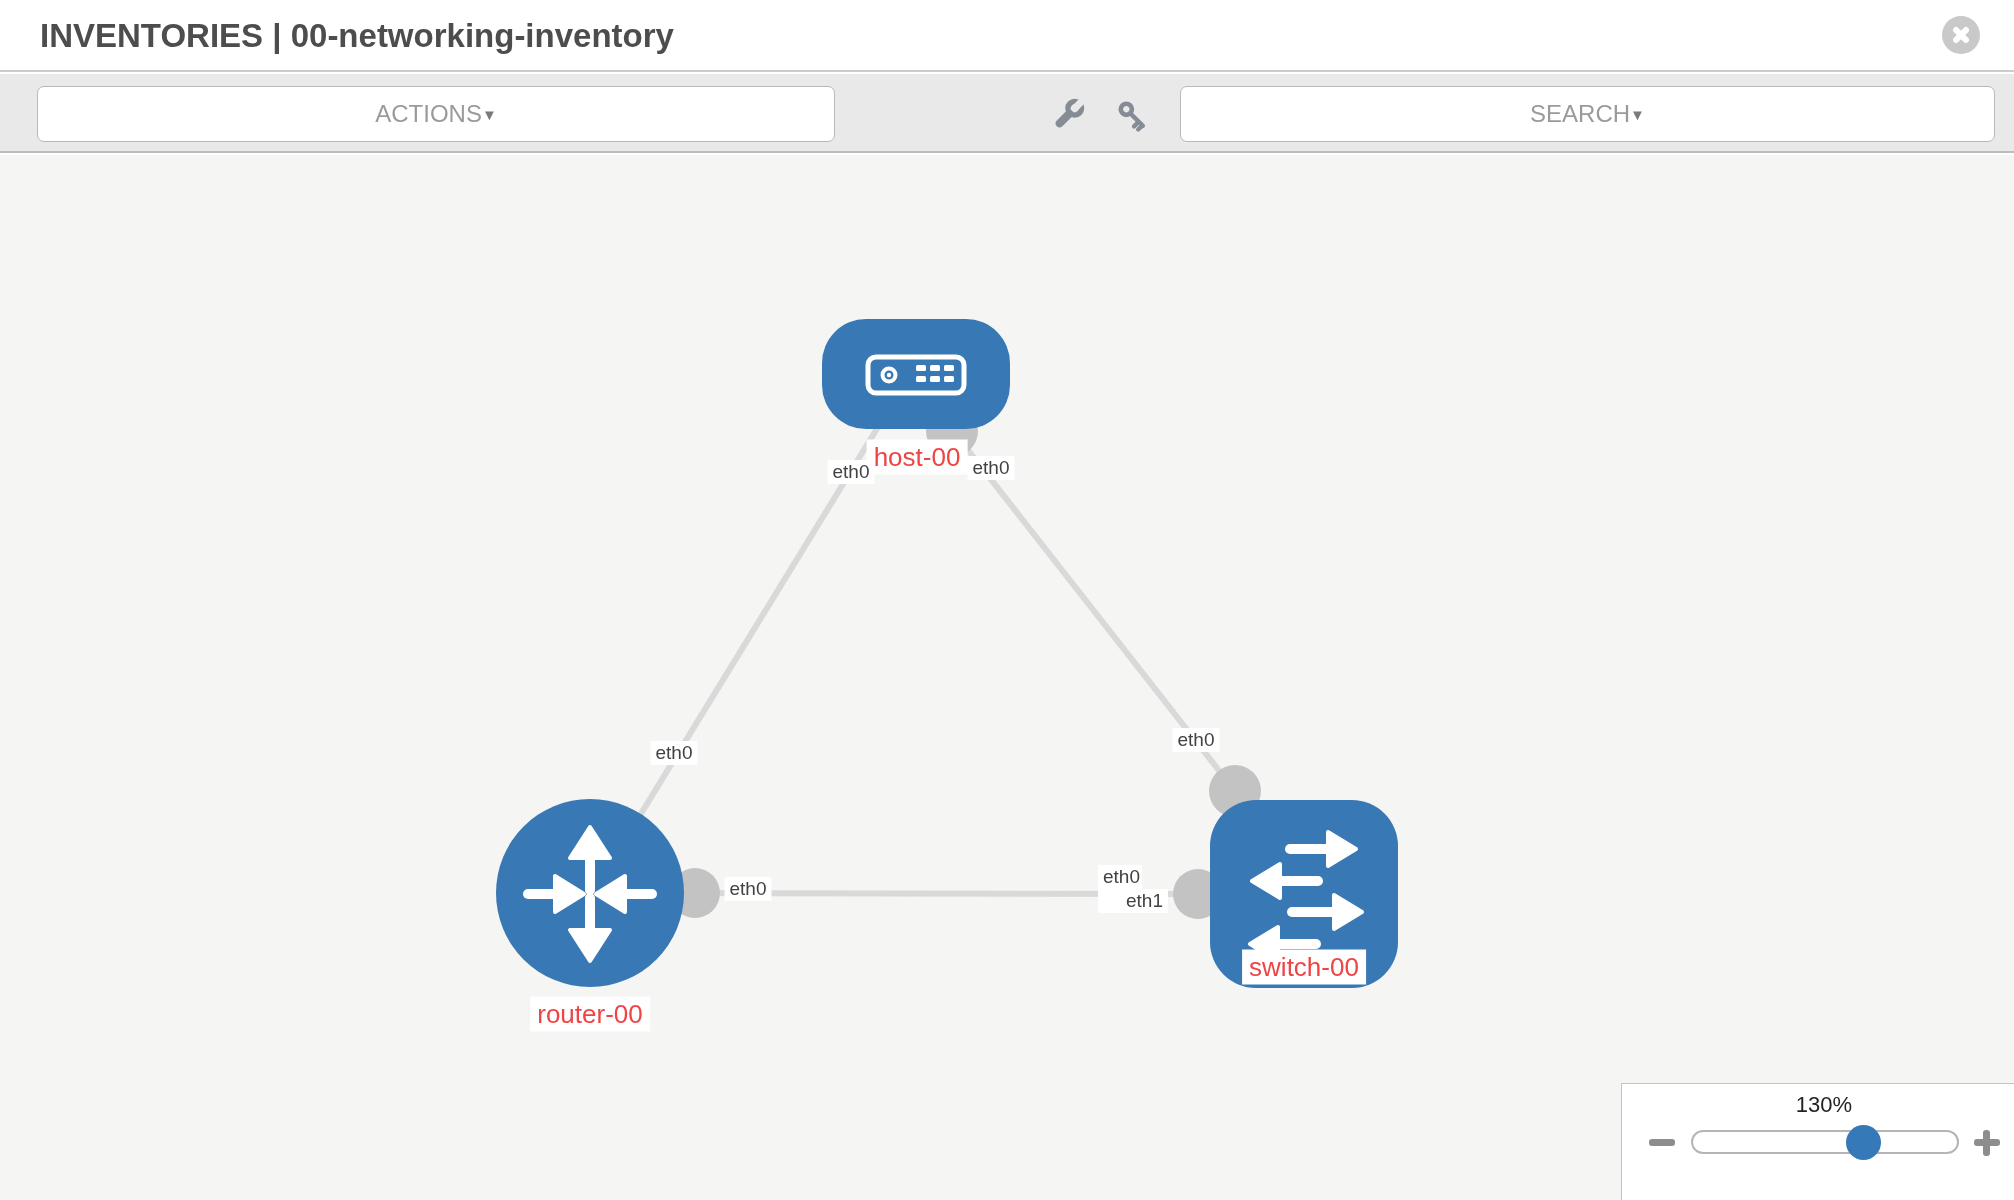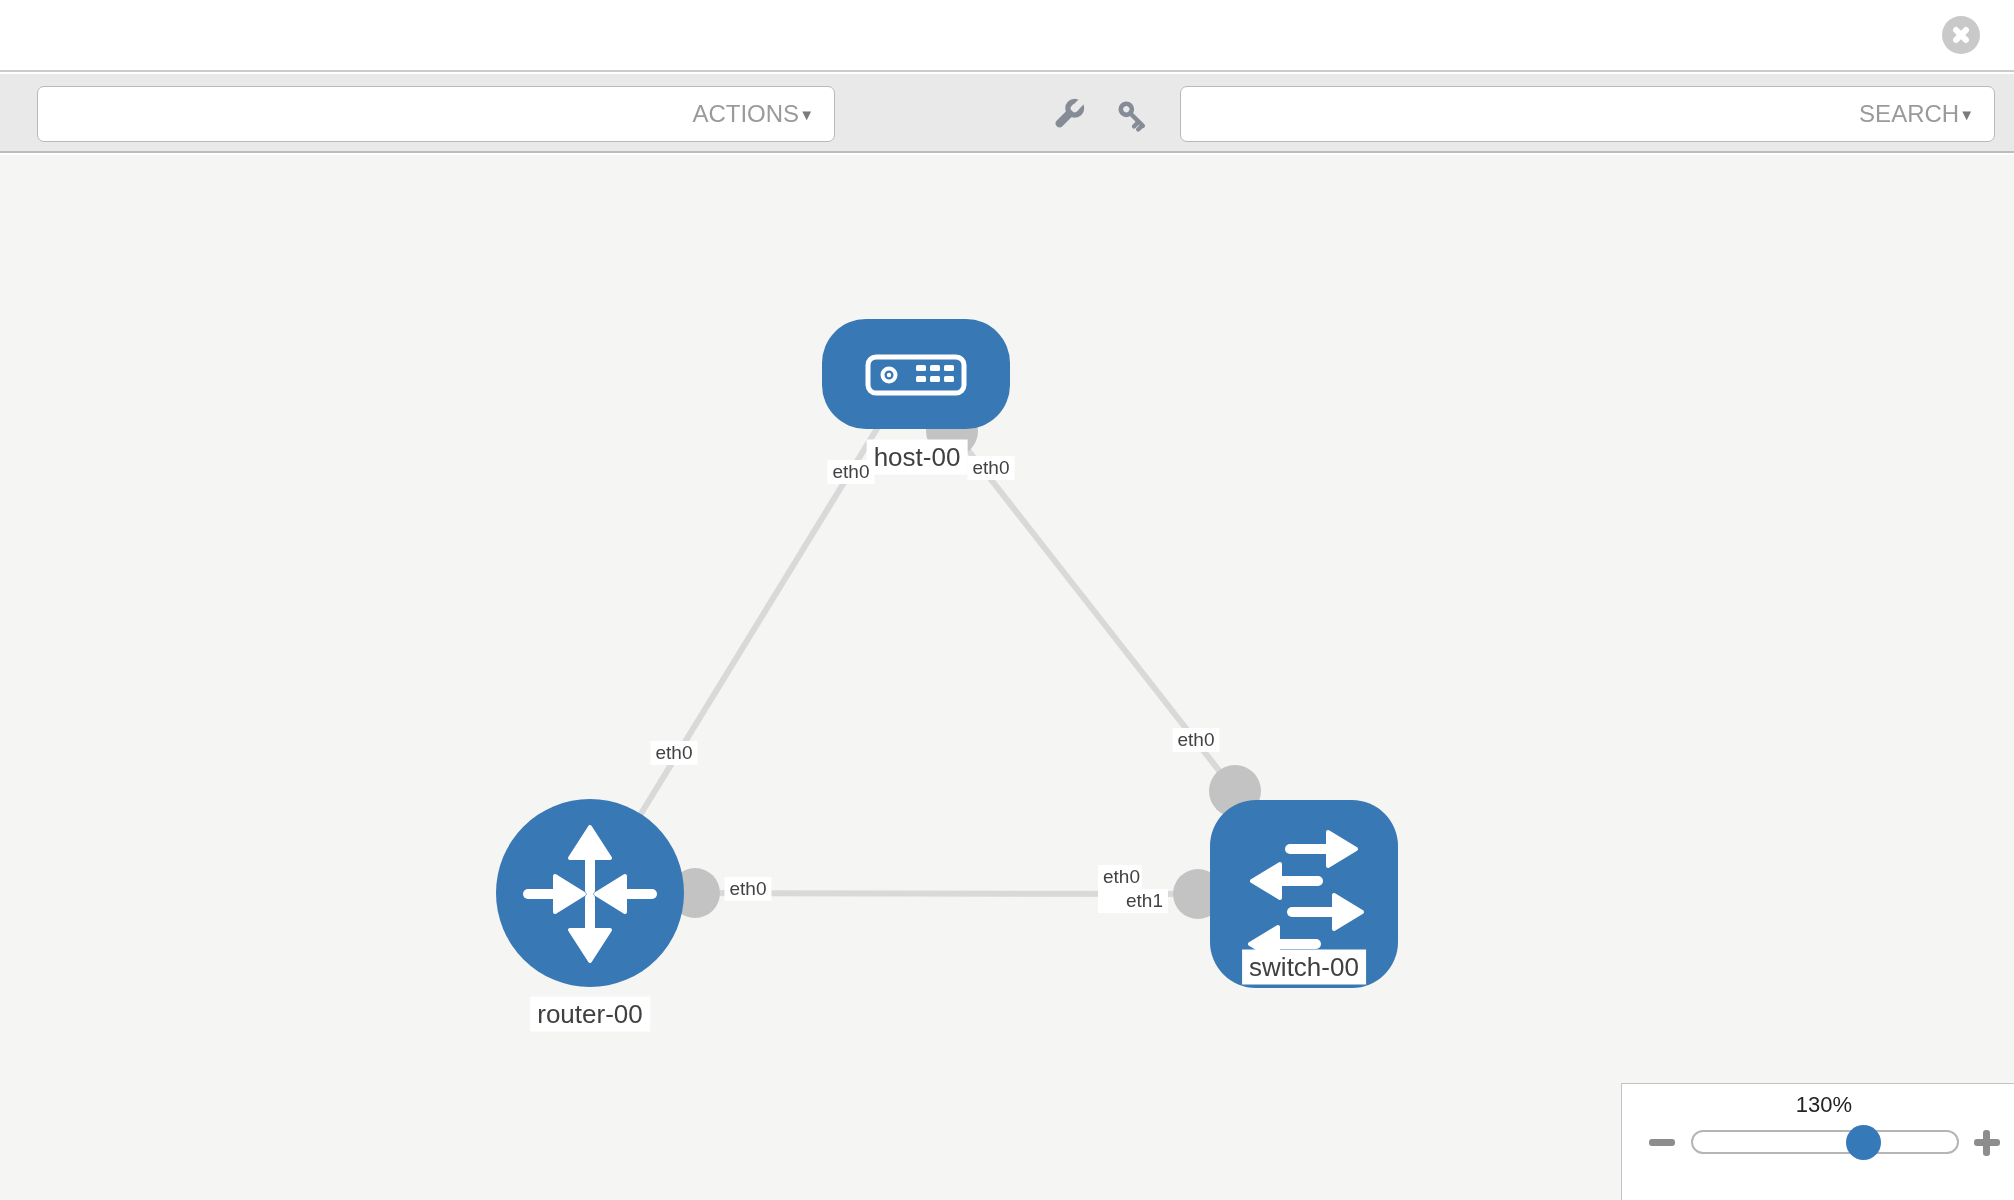--- a/index.html
+++ b/index.html
@@ -18,36 +18,36 @@
       content:""; position:absolute; left:9px; top:16px; width:20px; height:6px;
       border-radius:3px; background:#ffffff; }
   .close-btn::before { transform:rotate(45deg); }
   .close-btn::after  { transform:rotate(-45deg); }
 
   
   .toolbar { position:absolute; left:0; top:74px; width:2014px; height:79px;
              background:#e9e9e9; border-bottom:2px solid #bcbcbc; }
   .select-box { position:absolute; top:12px; height:56px; background:#ffffff;
                 border:1px solid #b9b9b9; border-radius:7px; display:flex;
-                align-items:center; justify-content:flex-end; padding:0 20px;
+                align-items:center; justify-content:center; padding:0 20px;
                 color:#9a9a9a; font-size:24px; cursor:pointer; }
   .select-actions { left:37px;  width:798px; }
   .select-search  { left:1180px; width:815px; }
   .caret { font-size:15px; color:#7a7a7a; }
   .tool-icon { position:absolute; top:22px; width:38px; height:38px; cursor:pointer; }
   .tool-wrench { left:1049px; }
   .tool-key    { left:1113px; }
 
   
   .canvas { position:absolute; left:0; top:155px; width:2014px; height:1045px;
             background:#f5f5f4; }
   .topo-svg { position:absolute; left:0; top:0; }
 
   .node-label, .iface-label { position:absolute; transform:translate(-50%,-50%);
-            background:#ffffff; color:#404040; white-space:nowrap; }
+            background:#ffffff; color:#ef4444; white-space:nowrap; }
   .node-label  { font-size:26px; padding:2px 7px; }
   .iface-label { font-size:19px; padding:1px 5px; color:#424242; }
   .iface-combo { position:absolute; transform:translateY(-50%); display:flex;
                  font-size:19px; color:#424242; white-space:nowrap; }
   .iface-combo .back  { background:#ffffff; padding:1px 2px 1px 5px; }
   .iface-combo .front { background:#ffffff; padding:1px 5px; margin-left:-21px;margin-top:24px; }
 
   
   .zoom-panel { position:absolute; left:1621px; top:1083px; width:452px; height:117px;
                 background:#ffffff; border:1px solid #c4c4c4; border-right:none; border-bottom:none; }
@@ -63,20 +63,21 @@
                 background:#ffffff; border:2px solid #b5b5b5; border-radius:13px; cursor:pointer; }
   .zoom-thumb { position:absolute; left:224px; top:41px; width:35px; height:35px;
                 border-radius:50%; background:#3579b8; cursor:pointer; }
 </style>
 </head>
 <body>
 
 <div class="page">
 
   <div class="header">
+    <div class="header-title">INVENTORIES | 00-networking-inventory</div>
     <div class="close-btn"></div>
   </div>
 
   <div class="toolbar">
     <div class="select-box select-actions">
       <span>ACTIONS</span>
       <span class="caret">▼</span>
     </div>
 
     <svg class="tool-icon tool-wrench" viewBox="-24 -24 48 48">

